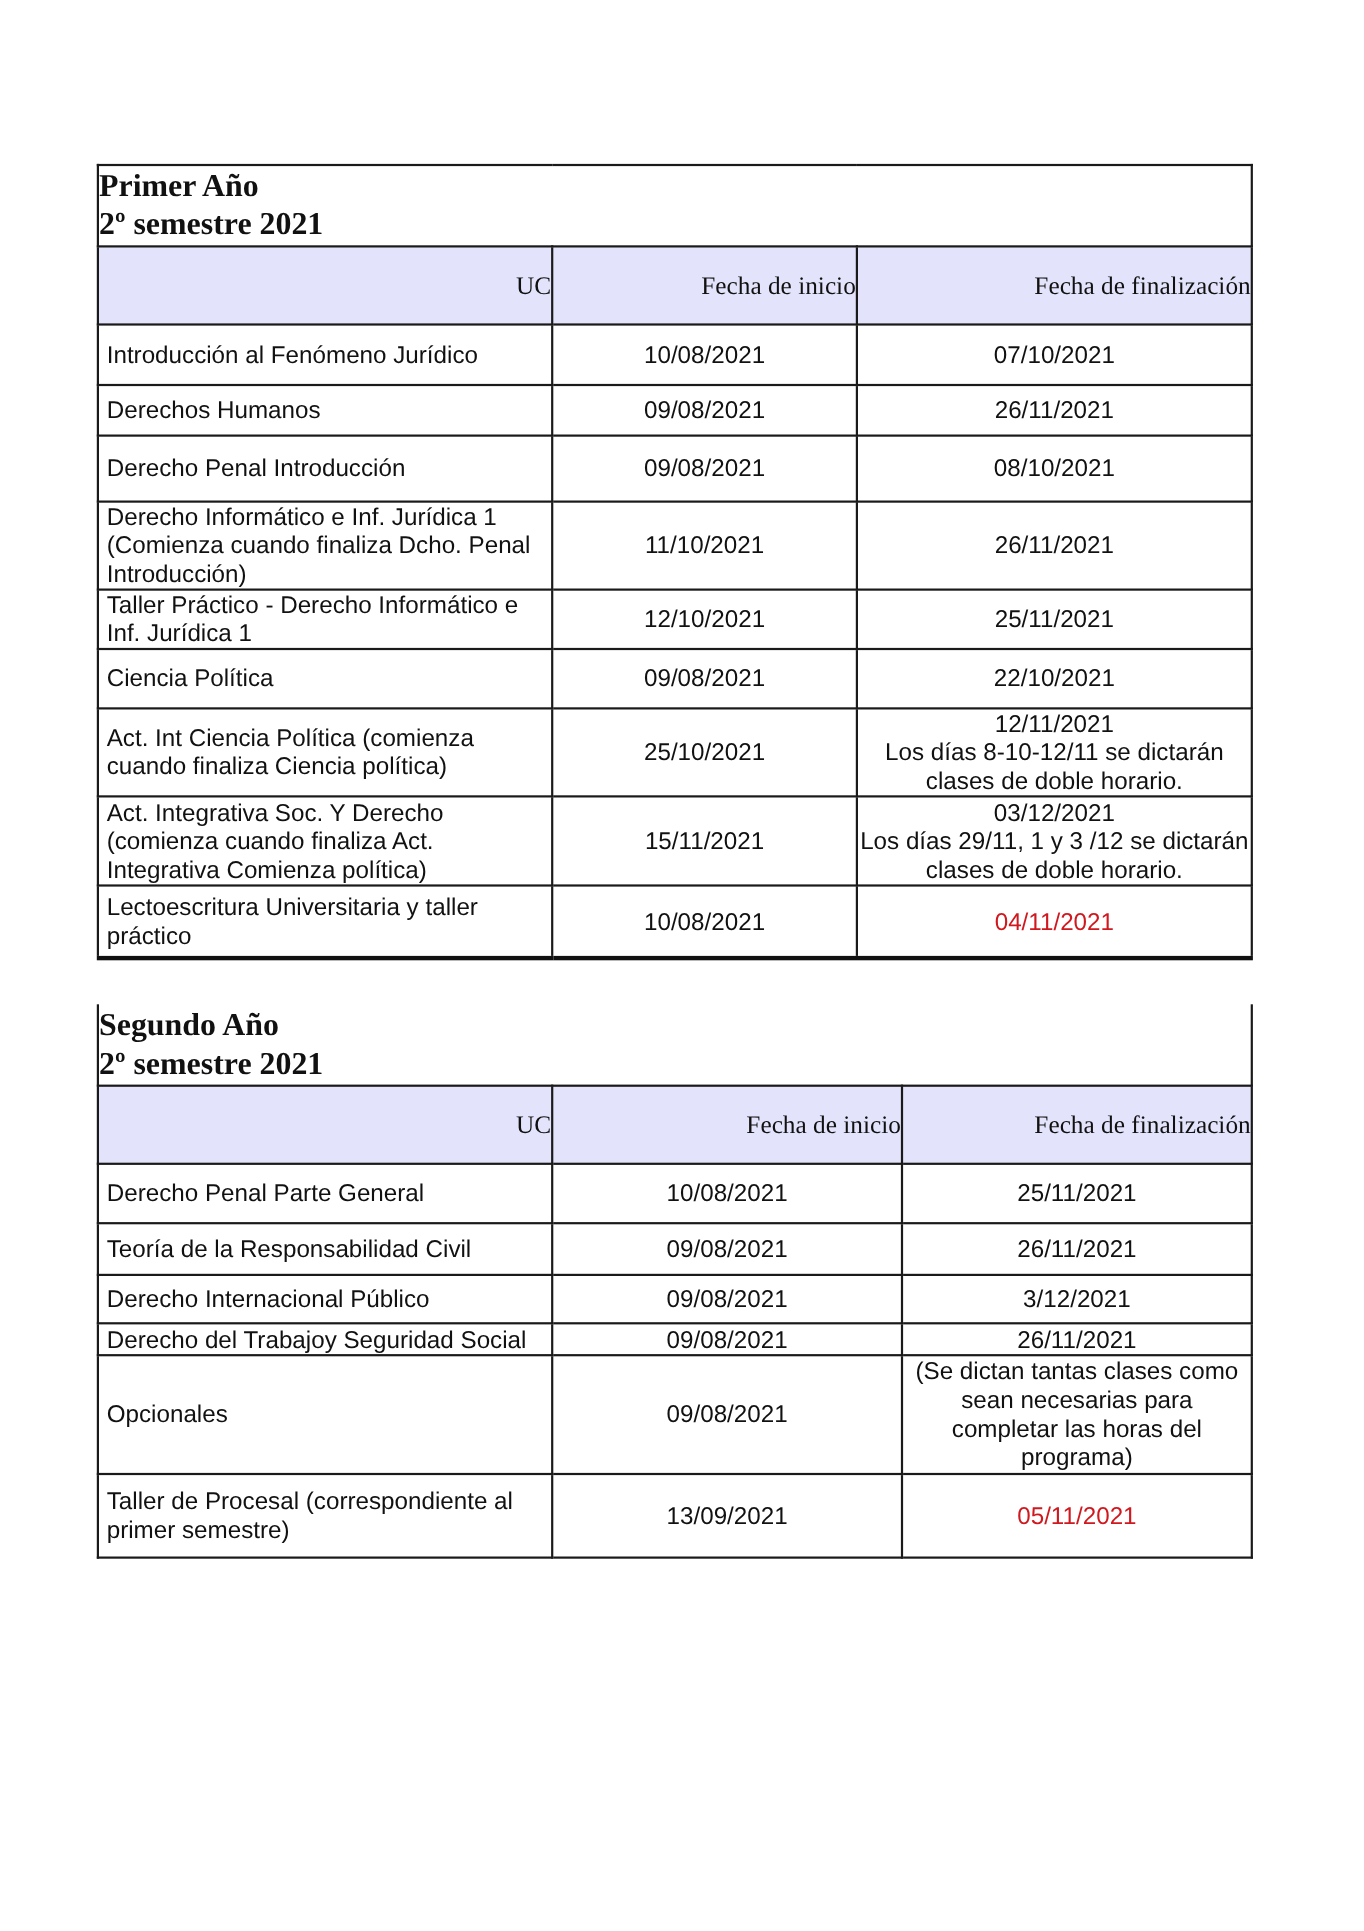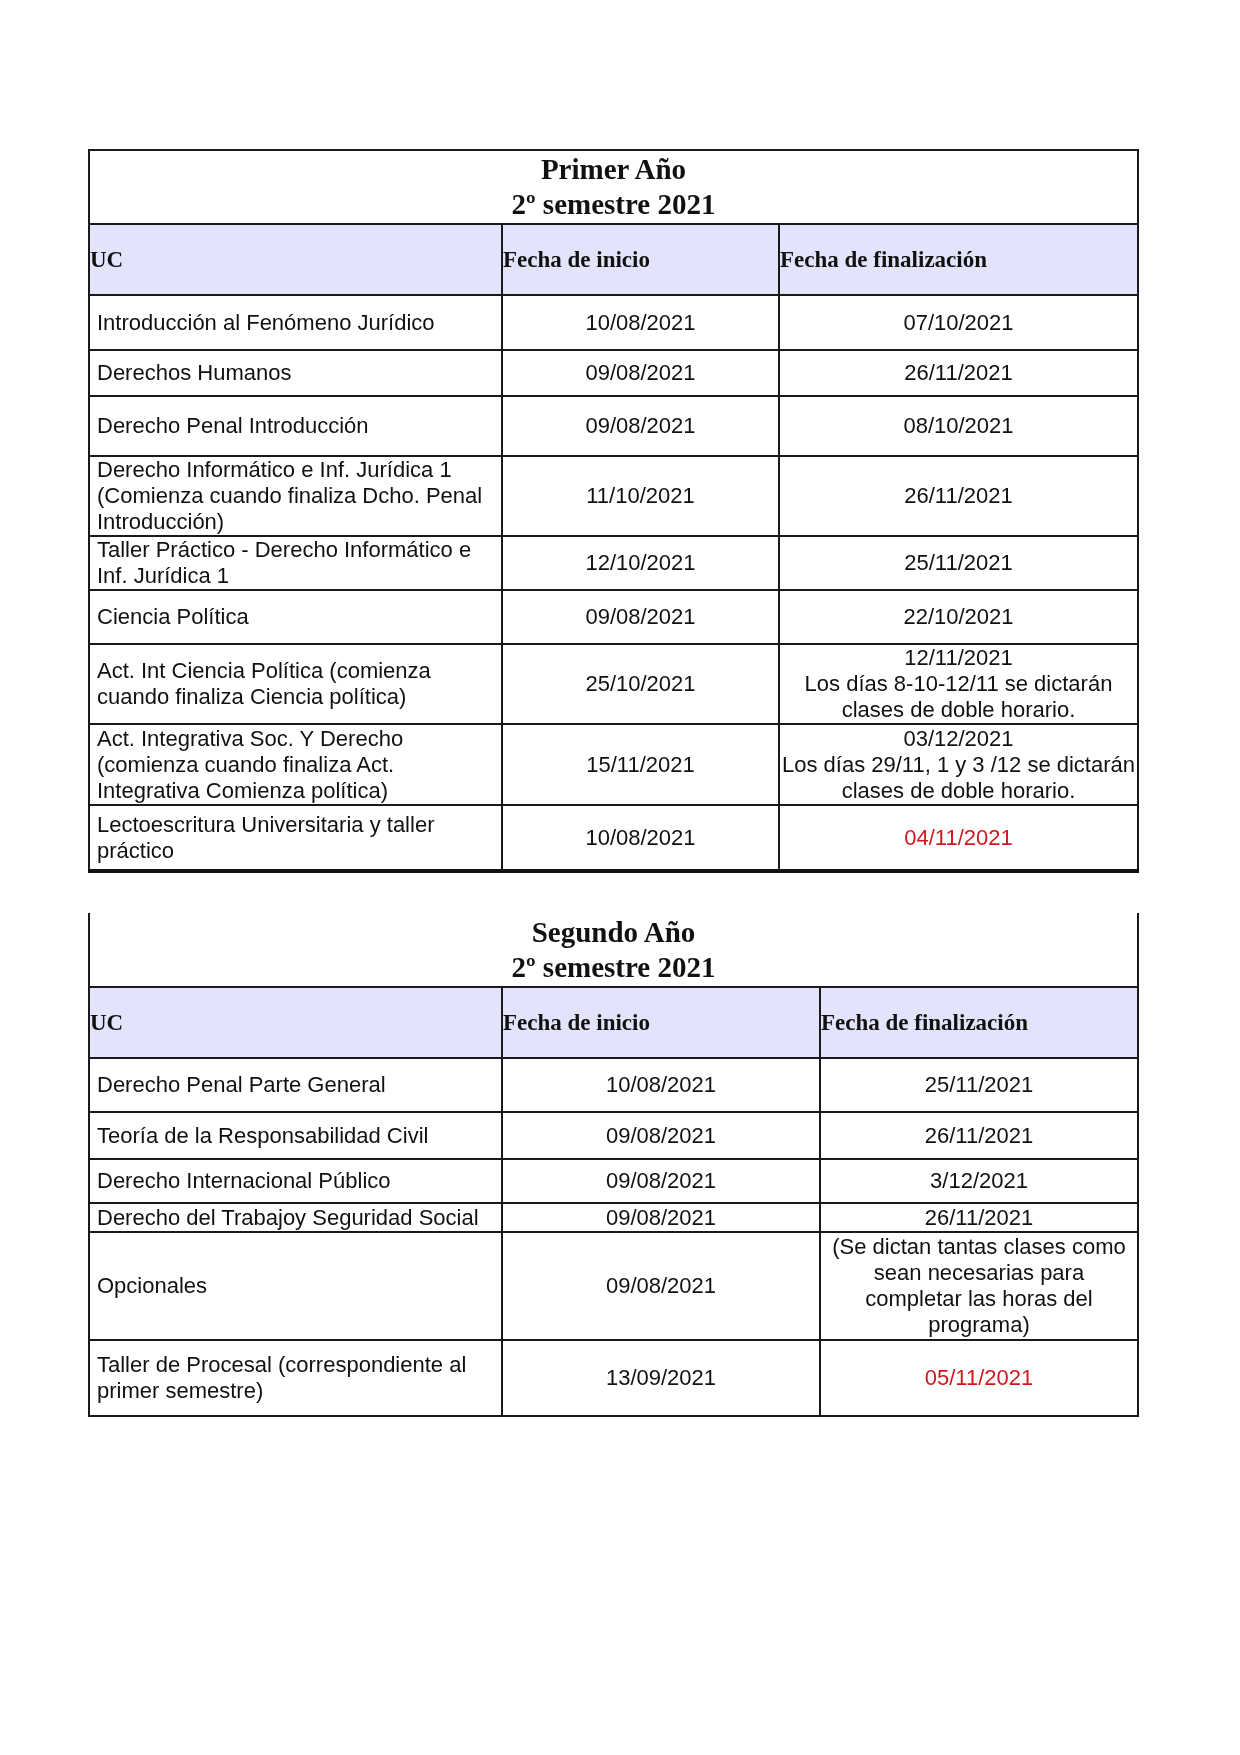--- a/index.html
+++ b/index.html
@@ -4,26 +4,26 @@
 <style>
   html, body { margin: 0; padding: 0; background: #ffffff; }
   body { width: 1240px; height: 1755px; position: relative; overflow: hidden; }
   .tbl {
     position: absolute; left: 88px; width: 1049px;
     border-collapse: collapse; table-layout: fixed;
     font-family: "Liberation Sans", sans-serif; color: #111;
   }
   .tbl td, .tbl th { border: 2px solid #1a1a1a; padding: 0; }
   .title-cell {
-    text-align: center; font-family: "Liberation Serif", serif; font-weight: bold;
+    font-family: "Liberation Serif", serif; font-weight: bold;
     font-size: 29px; line-height: 35px; background: #fff; color: #111;
   }
   .colhead th {
-    background: #e3e4fb; font-family: "Liberation Serif", serif; font-weight: bold;
-    font-size: 23px; text-align: left; color: #111;
+    background: #e3e4fb; font-family: "Liberation Serif", serif; font-weight: normal;
+    font-size: 23px; text-align: right; color: #111;
   }
   .body-row td { font-size: 22px; line-height: 26px; }
   td.uc { text-align: left; padding-left: 7px; padding-right: 4px; }
   td.date { text-align: center; }
   td.red { color: #d0191f; }
   .thick-bottom { border-bottom: 4px solid #111 !important; }
 </style>
 </head>
 <body>
 

